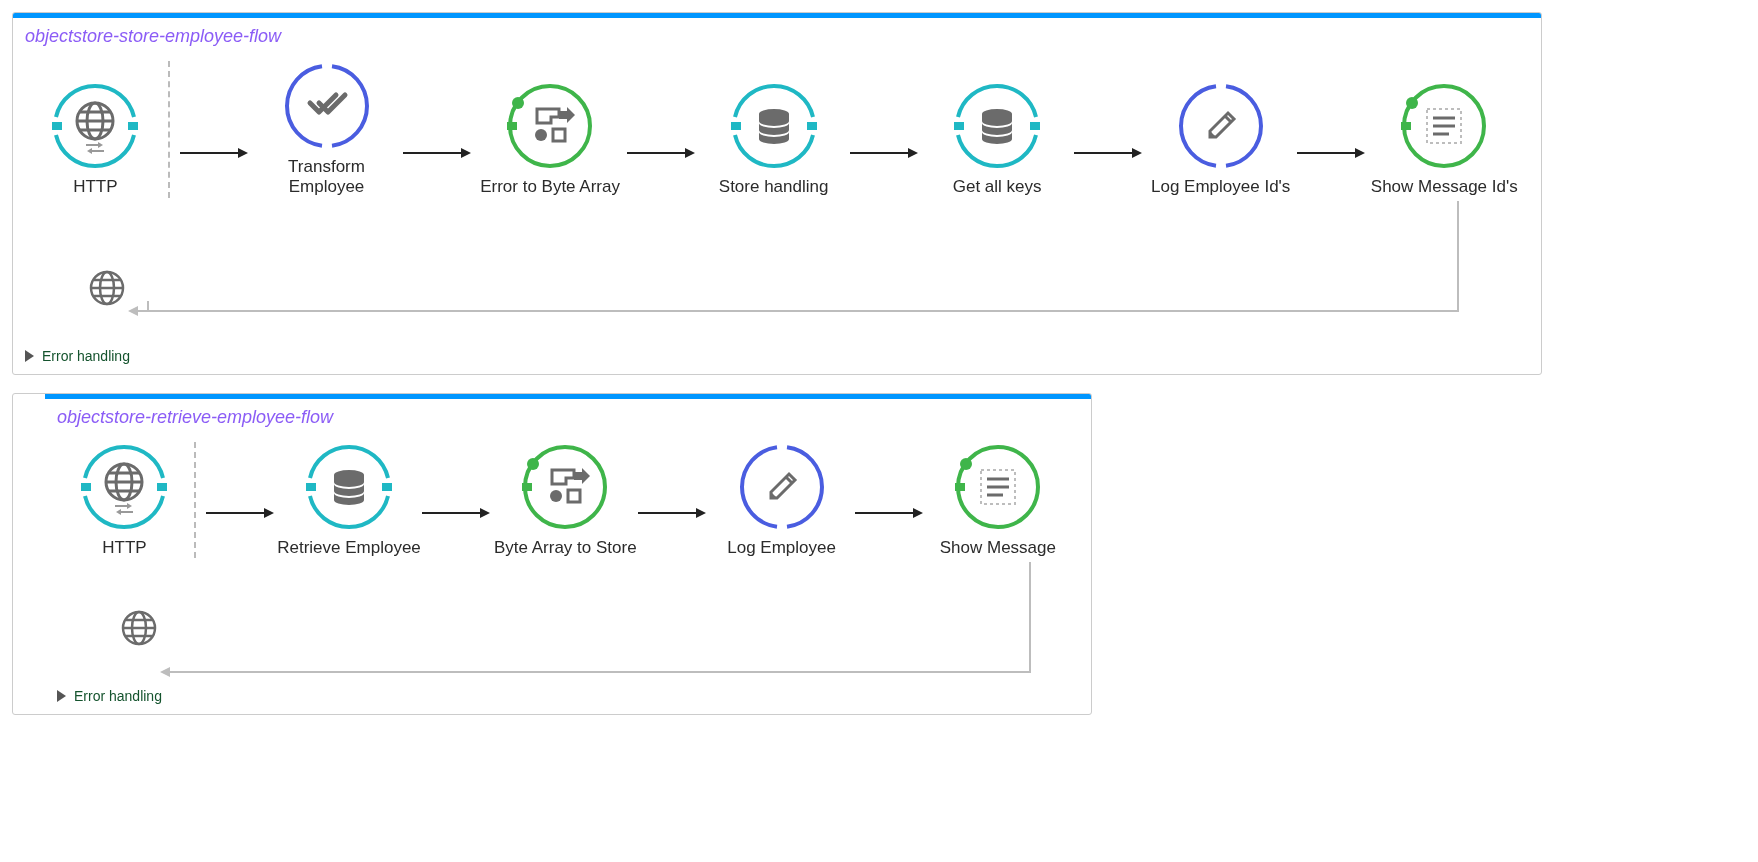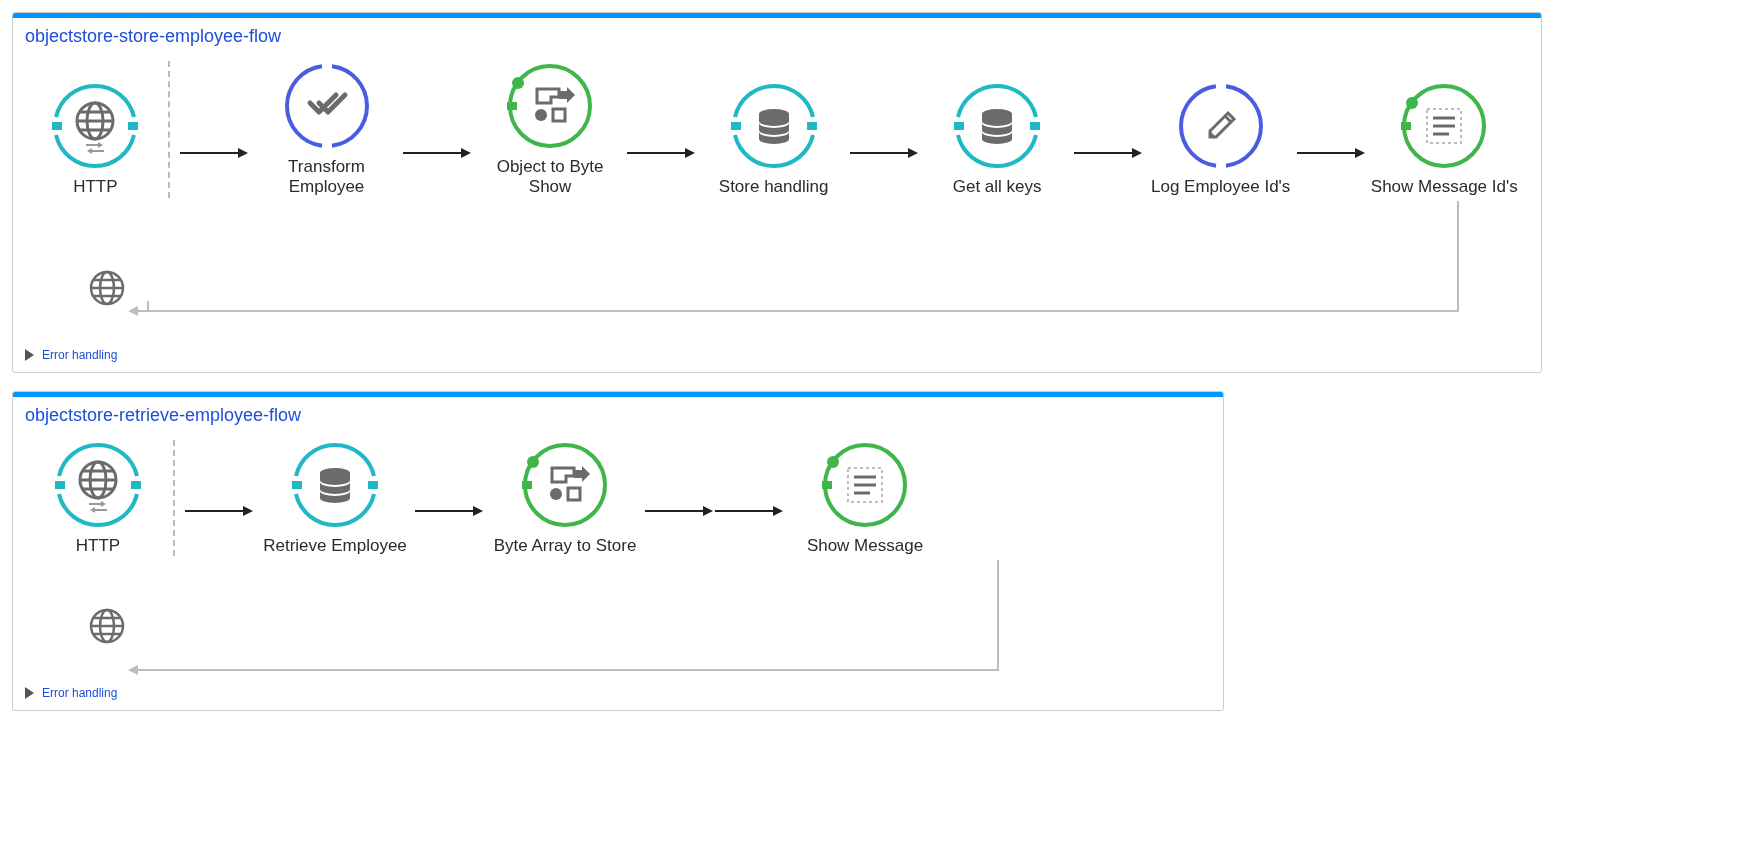--- a/index.html
+++ b/index.html
@@ -18,21 +18,22 @@
     overflow: hidden;
   }
   .flow-topbar {
     height: 5px;
     background: #0096ff;
     width: 100%;
   }
   .flow-title {
     font-size: 18px;
     padding: 8px 12px 4px;
-    color: #1d4ed8;
+    color: #8b5cf6;
+    font-style: italic;
   }
   .flow-body {
     position: relative;
     padding: 10px 20px 20px 20px;
   }
   .row {
     display: flex;
     align-items: flex-end;
     gap: 0;
   }
@@ -82,26 +83,26 @@
     margin-left: 30px;
   }
   .return-icon {
     width: 40px;
     height: 40px;
     display:flex;
     align-items:center;
     justify-content:center;
   }
   .error-handling {
-    font-size: 12px;
+    font-size: 14px;
     padding: 10px 12px;
     display:flex;
     align-items:center;
     gap: 8px;
-    color: #1d4ed8;
+    color: #14532d;
   }
   .tri {
     width: 0; height: 0;
     border-top: 6px solid transparent;
     border-bottom: 6px solid transparent;
     border-left: 9px solid #555;
   }
   svg { display: block; }
 </style>
 </head>
@@ -183,21 +184,21 @@
             <circle cx="13" cy="22" r="6" fill="#3fb54a"></circle>
             <rect x="2" y="41" width="10" height="8" fill="#3fb54a"></rect>
             <g fill="#6b6b6b">
               <path d="M 32 28 L 32 42 L 46 42 L 46 36 L 54 36 L 54 28 Z" fill="none" stroke="#6b6b6b" stroke-width="3"></path>
               <path d="M 54 30 L 62 30 L 62 26 L 70 34 L 62 42 L 62 38 L 54 38 Z"></path>
               <circle cx="36" cy="54" r="6"></circle>
               <rect x="48" y="48" width="12" height="12" fill="none" stroke="#6b6b6b" stroke-width="3"></rect>
             </g>
           </svg>
         </div>
-        <div class="node-label">Object to Byte Show</div>
+        <div class="node-label">Error to Byte Array</div>
       </div>
 
       <div class="arrow">
         <svg width="70" height="20">
             <line x1="0" y1="10" x2="58" y2="10" stroke="#222" stroke-width="2"></line>
             <polygon points="58,5 68,10 58,15" fill="#222"></polygon>
           </svg>
       </div>
 
       <div class="node">
@@ -325,21 +326,21 @@
         </svg>
       </div>
     </div>
   </div>
   <div class="error-handling">
     <span class="tri"></span>
     <span>Error handling</span>
   </div>
 </div>
 
-<div class="flow-container" style="width:1212px;">
+<div class="flow-container" style="width:1080px;padding-left:32px;">
   <div class="flow-topbar"></div>
   <div class="flow-title">objectstore-retrieve-employee-flow</div>
   <div class="flow-body">
     <div class="row">
 
       <div class="node source">
         <div class="icon-wrap">
           <svg width="90" height="90" viewBox="0 0 90 90">
             <g fill="none" stroke="#1fb8c4" stroke-width="4">
               <path d="M 45 5 A 40 40 0 0 1 84 36"></path>
@@ -422,20 +423,38 @@
         <div class="node-label">Byte Array to Store</div>
       </div>
 
       <div class="arrow">
         <svg width="70" height="20">
             <line x1="0" y1="10" x2="58" y2="10" stroke="#222" stroke-width="2"></line>
             <polygon points="58,5 68,10 58,15" fill="#222"></polygon>
           </svg>
       </div>
 
+      <div class="node">
+        <div class="icon-wrap">
+          <svg width="90" height="90" viewBox="0 0 90 90">
+            <g fill="none" stroke="#4a5de0" stroke-width="4">
+              <path d="M 50 5.3 A 40 40 0 0 1 85 45"></path>
+                <path d="M 85 45 A 40 40 0 0 1 50 84.7"></path>
+              <path d="M 40 84.7 A 40 40 0 0 1 5 45"></path>
+                <path d="M 5 45 A 40 40 0 0 1 40 5.3"></path>
+            </g>
+            <g fill="none" stroke="#6b6b6b" stroke-width="3">
+              <path d="M 34 56 L 34 50 L 52 32 L 58 38 L 40 56 Z"></path>
+              <line x1="49" y1="35" x2="55" y2="41"></line>
+            </g>
+            <path d="M 34 56 L 34 50 L 40 56 Z" fill="#6b6b6b"></path>
+          </svg>
+        </div>
+        <div class="node-label">Log Employee</div>
+      </div>
 
       <div class="arrow">
         <svg width="70" height="20">
             <line x1="0" y1="10" x2="58" y2="10" stroke="#222" stroke-width="2"></line>
             <polygon points="58,5 68,10 58,15" fill="#222"></polygon>
           </svg>
       </div>
 
       <div class="node">
         <div class="icon-wrap">

